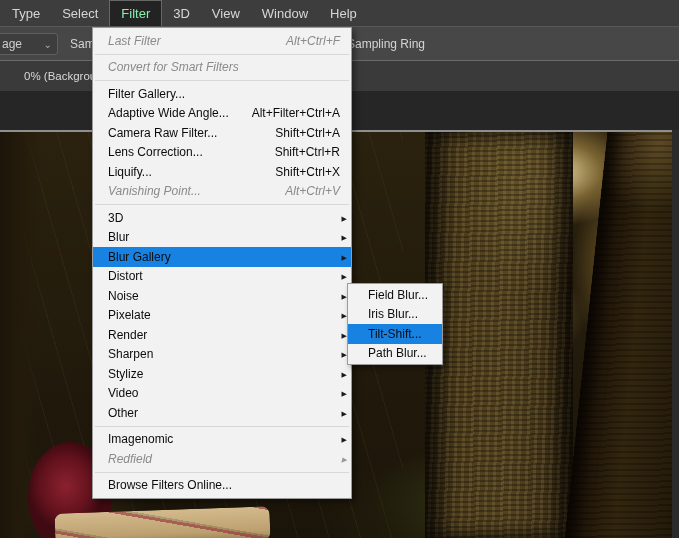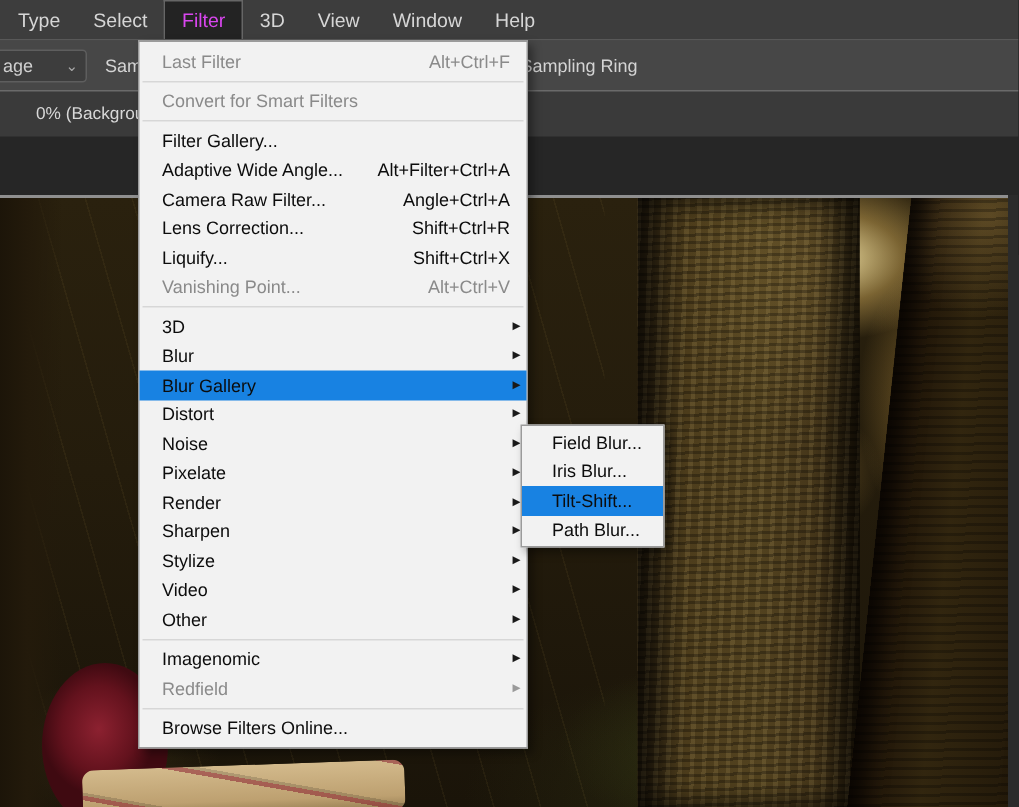--- a/index.html
+++ b/index.html
@@ -5,21 +5,21 @@
   * { margin:0; padding:0; box-sizing:border-box; }
   html,body { width:679px; height:538px; overflow:hidden;
     font-family:"Liberation Sans", sans-serif; background:#262626; }
   .screen { position:relative; width:679px; height:538px; }
 
   
   .menubar { position:absolute; left:0; top:0; width:679px; height:27px;
     background:#3d3d3d; border-bottom:1px solid #585858;
     display:flex; align-items:stretch; color:#d6d6d6; font-size:13px; z-index:30; }
   .menubar .mitem { padding:0 11px; display:flex; align-items:center; cursor:default; }
-  .menubar .mitem.active { background:#232323; border:1px solid #666; border-bottom:none; color:#d946ef; }
+  .menubar .mitem.active { background:#232323; border:1px solid #666; border-bottom:none; color:#86efac; }
   .menubar .mitem:first-child { margin-left:1px; }
 
   
   .optionsbar { position:absolute; left:0; top:27px; width:679px; height:34px;
     background:#474747; border-bottom:1px solid #6a6a6a; color:#d4d4d4; font-size:12px; z-index:5; }
   .dropdown { position:absolute; left:-16px; top:6px; width:74px; height:22px;
     background:#3d3d3d; border:1px solid #5e5e5e; border-radius:3px;
     display:flex; align-items:center; color:#cfcfcf; }
   .dropdown .val { padding-left:17px; }
   .dropdown .chev { margin-left:auto; margin-right:5px; font-size:10px; color:#aaa; }
@@ -83,21 +83,21 @@
     box-shadow:3px 3px 6px rgba(0,0,0,.4); font-size:12px; color:#0c0c0c; z-index:40; }
   .menu.main { left:92px; top:27px; width:260px; padding:3px 0; }
   .menu.sub  { left:347px; top:246px; width:96px; padding:1px 0; z-index:41;margin-top:37px; }
   .mrow { position:relative; height:19.5px; display:flex; align-items:center; white-space:nowrap; }
   .menu.sub .mrow { height:19.5px; }
   .mrow .lbl { padding-left:15px; }
   .menu.sub .mrow .lbl { padding-left:20px; }
   .mrow .sc { margin-left:auto; padding-right:11px; }
   .mrow .arrow { position:absolute; right:4px; top:50%; transform:translateY(-50%);
     font-size:7px; line-height:1; color:#1a1a1a; }
-  .mrow.disabled { color:#8a8a8a; }
+  .mrow.disabled { color:#8a8a8a;font-style:italic; }
   .mrow.disabled .arrow { color:#9a9a9a; }
   .mrow.hl { background:var(--hl,#1882e2); }
   .msep { height:1px; background:#d7d7d7; margin:3px 2px; }
 </style>
 </head>
 <body>
 
 <div class="screen">
 
   <div class="menubar">
@@ -152,21 +152,21 @@
       <div class="msep"></div>
       <div class="mrow">
         <span class="lbl">Filter Gallery...</span>
       </div>
       <div class="mrow">
         <span class="lbl">Adaptive Wide Angle...</span>
         <span class="sc">Alt+Filter+Ctrl+A</span>
       </div>
       <div class="mrow">
         <span class="lbl">Camera Raw Filter...</span>
-        <span class="sc">Angle+Ctrl+A</span>
+        <span class="sc">Shift+Ctrl+A</span>
       </div>
       <div class="mrow">
         <span class="lbl">Lens Correction...</span>
         <span class="sc">Shift+Ctrl+R</span>
       </div>
       <div class="mrow">
         <span class="lbl">Liquify...</span>
         <span class="sc">Shift+Ctrl+X</span>
       </div>
       <div class="mrow disabled">

